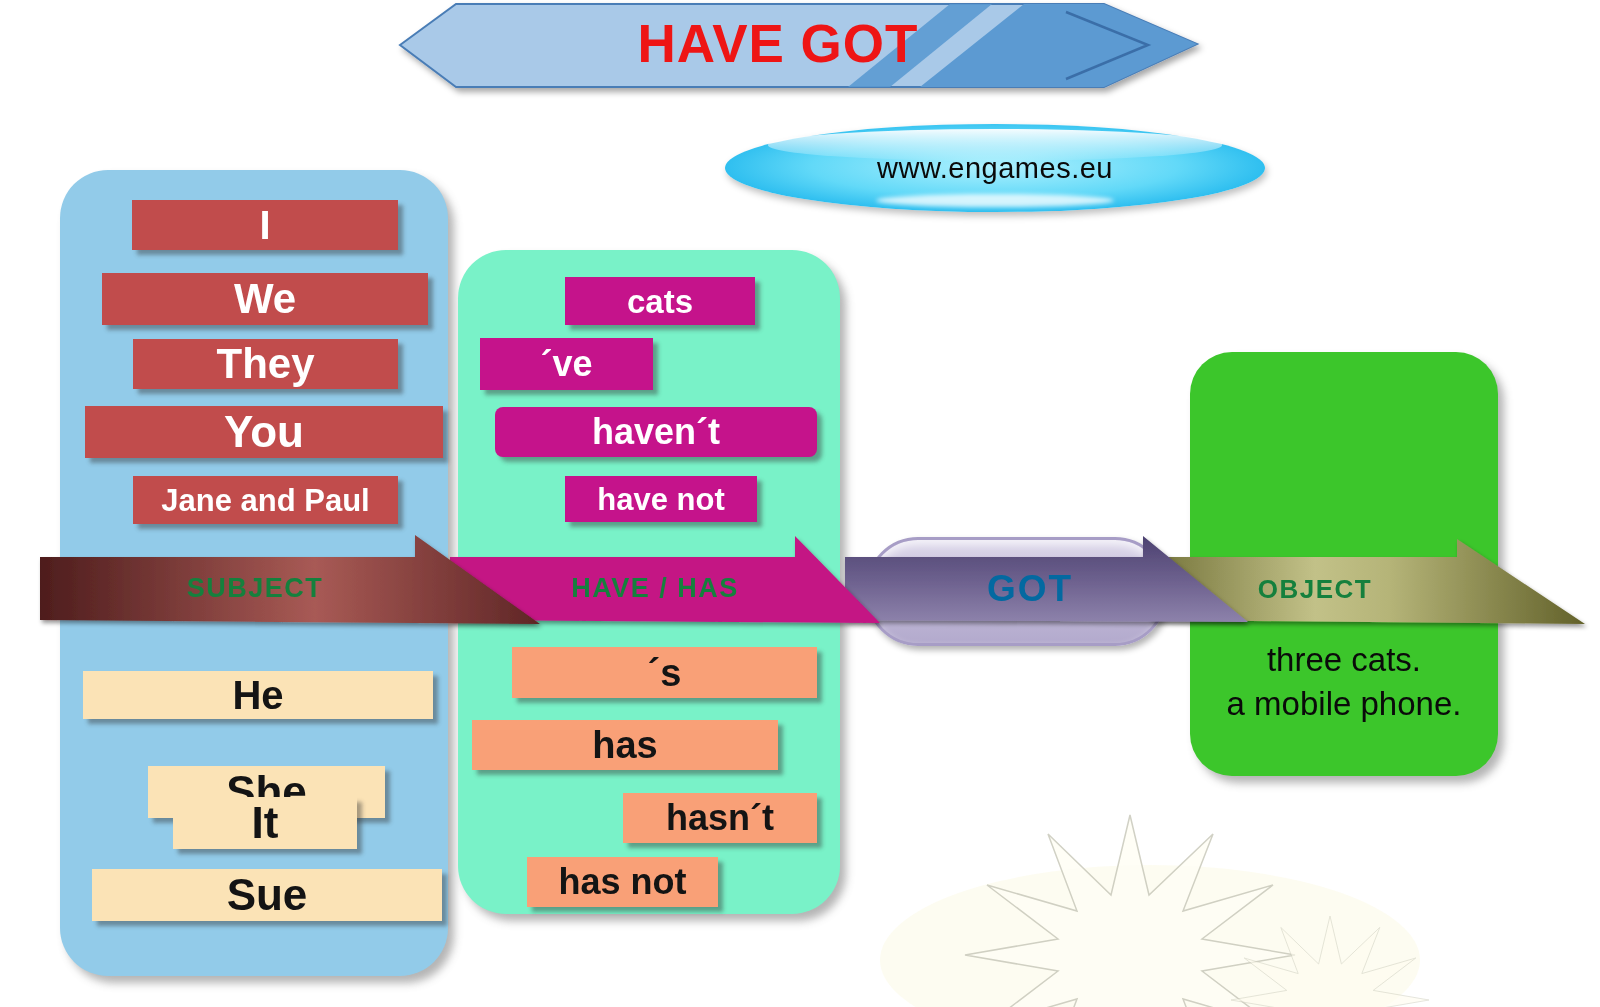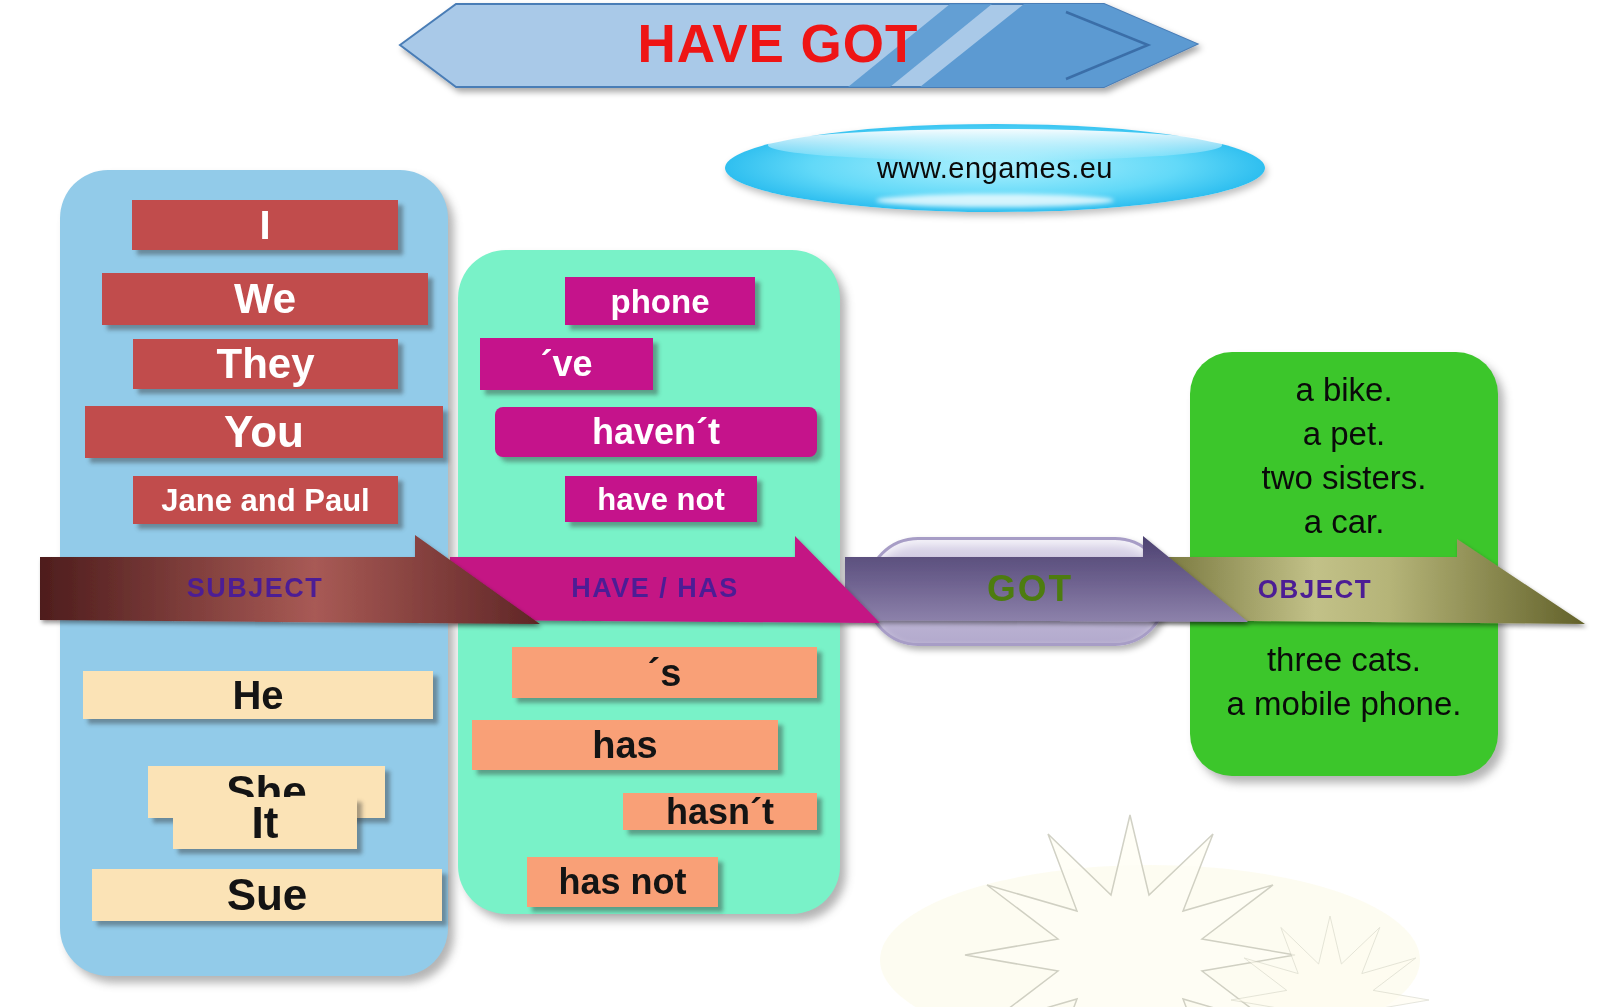--- a/index.html
+++ b/index.html
@@ -19,21 +19,21 @@
   .gline{height:44px;display:flex;align-items:center;justify-content:center;
          font-size:33px;color:#0a0a0a;}
   .gblock{position:absolute;left:1190px;width:308px;z-index:3;}
   #got-pill{position:absolute;left:866px;top:537px;width:295px;height:103px;border-radius:52px;
             background:linear-gradient(180deg,#dcd7ea 0%,#c6bfdb 45%,#b3aacd 100%);
             border:3px solid #a79dc6;z-index:4;
             box-shadow:3px 4px 6px rgba(0,0,0,.3), inset 0 5px 8px rgba(255,255,255,.7);}
   #arrow-layer{z-index:5;width:1600px;height:1007px;}
   #bg-layer{z-index:1;width:1600px;height:1007px;}
   .bandlabel{position:absolute;top:557px;height:63px;display:flex;align-items:center;
-             justify-content:center;font-weight:bold;color:#4c1d95;z-index:6;
+             justify-content:center;font-weight:bold;color:#15803d;z-index:6;
              letter-spacing:1.5px;line-height:1;}
   #banner-title{position:absolute;left:448px;top:8px;width:660px;height:70px;z-index:3;
                 display:flex;align-items:center;justify-content:center;
                 color:#ee1515;font-weight:bold;font-size:53px;letter-spacing:1px;}
   #website-badge{position:absolute;left:725px;top:124px;width:540px;height:88px;border-radius:50%;
                  background:radial-gradient(ellipse at 50% 48%,#aef1fe 0%,#62d9f8 48%,#1ab4ec 80%,#0fa3e0 100%);
                  box-shadow:2px 4px 7px rgba(0,0,0,.25);z-index:3;}
   #website-badge .gloss-top{position:absolute;left:8%;right:8%;top:5px;height:36%;border-radius:50%;
                  background:linear-gradient(180deg,rgba(255,255,255,.95),rgba(255,255,255,.05));}
   #website-badge .gloss-bottom{position:absolute;left:28%;width:44%;bottom:5px;height:15%;border-radius:50%;
@@ -83,36 +83,30 @@
   <div class="wbox rbx" style="left:102px;top:273px;width:326px;height:52px;font-size:42px;">We</div>
   <div class="wbox rbx" style="left:133px;top:339px;width:265px;height:50px;font-size:42px;">They</div>
   <div class="wbox rbx" style="left:85px;top:406px;width:358px;height:52px;font-size:44px;">You</div>
   <div class="wbox rbx" style="left:133px;top:476px;width:265px;height:48px;font-size:31px;">Jane and Paul</div>
 
   <div class="wbox cbx" style="left:83px;top:671px;width:350px;height:48px;font-size:40px;">He</div>
   <div class="wbox cbx" style="left:148px;top:731px;width:237px;height:52px;font-size:44px;margin-top:35px;">She</div>
   <div class="wbox cbx" style="left:173px;top:797px;width:184px;height:52px;font-size:44px;">It</div>
   <div class="wbox cbx" style="left:92px;top:869px;width:350px;height:52px;font-size:44px;">Sue</div>
 
-  <div class="wbox mbx" style="left:565px;top:277px;width:190px;height:48px;font-size:33px;">phone</div>
+  <div class="wbox mbx" style="left:565px;top:277px;width:190px;height:48px;font-size:33px;">cats</div>
   <div class="wbox mbx" style="left:480px;top:338px;width:173px;height:52px;font-size:36px;">´ve</div>
   <div class="wbox mbx" style="left:495px;top:407px;width:322px;height:50px;font-size:36px;border-radius:8px;">haven´t</div>
   <div class="wbox mbx" style="left:565px;top:476px;width:192px;height:46px;font-size:31px;">have not</div>
 
   <div class="wbox sbx" style="left:512px;top:647px;width:305px;height:51px;font-size:38px;">´s</div>
   <div class="wbox sbx" style="left:472px;top:720px;width:306px;height:50px;font-size:38px;">has</div>
-  <div class="wbox sbx" style="left:623px;top:793px;width:194px;height:37px;font-size:36px;">hasn´t</div>
+  <div class="wbox sbx" style="left:623px;top:793px;width:194px;height:50px;font-size:36px;">hasn´t</div>
   <div class="wbox sbx" style="left:527px;top:857px;width:191px;height:50px;font-size:36px;">has not</div>
 
-  <div class="gblock" style="top:368px;">
-    <div class="gline">a bike.</div>
-    <div class="gline">a pet.</div>
-    <div class="gline">two sisters.</div>
-    <div class="gline">a car.</div>
-  </div>
   <div class="gblock" style="top:638px;">
     <div class="gline">three cats.</div>
     <div class="gline">a mobile phone.</div>
   </div>
 
   <div id="got-pill"></div>
 
   <svg id="arrow-layer" viewBox="0 0 1600 1007">
     <defs>
       <linearGradient id="g-maroon" x1="0" y1="0" x2="1" y2="0">
@@ -136,16 +130,16 @@
       </filter>
     </defs>
     <polygon points="1150,557 1457,557 1457,539 1585,624 1150,620" fill="url(#g-olive)" filter="url(#ds-arrow)"></polygon>
     <polygon points="845,557 1143,557 1143,536 1248,622 845,620" fill="url(#g-purple)" filter="url(#ds-arrow)"></polygon>
     <polygon points="450,557 795,557 795,536 880,623 450,620" fill="#c41484" filter="url(#ds-arrow)"></polygon>
     <polygon points="40,557 415,557 415,535 540,624 40,620" fill="url(#g-maroon)" filter="url(#ds-arrow)"></polygon>
   </svg>
 
   <div class="bandlabel" style="left:130px;width:250px;font-size:27px;">SUBJECT</div>
   <div class="bandlabel" style="left:530px;width:250px;font-size:27px;">HAVE / HAS</div>
-  <div class="bandlabel" style="left:915px;width:230px;font-size:37px;color:#4d7c0f;letter-spacing:2px;">GOT</div>
+  <div class="bandlabel" style="left:915px;width:230px;font-size:37px;color:#0369a1;letter-spacing:2px;">GOT</div>
   <div class="bandlabel" style="left:1205px;width:220px;font-size:26px;">OBJECT</div>
 
 </div>
 
 </body></html>

